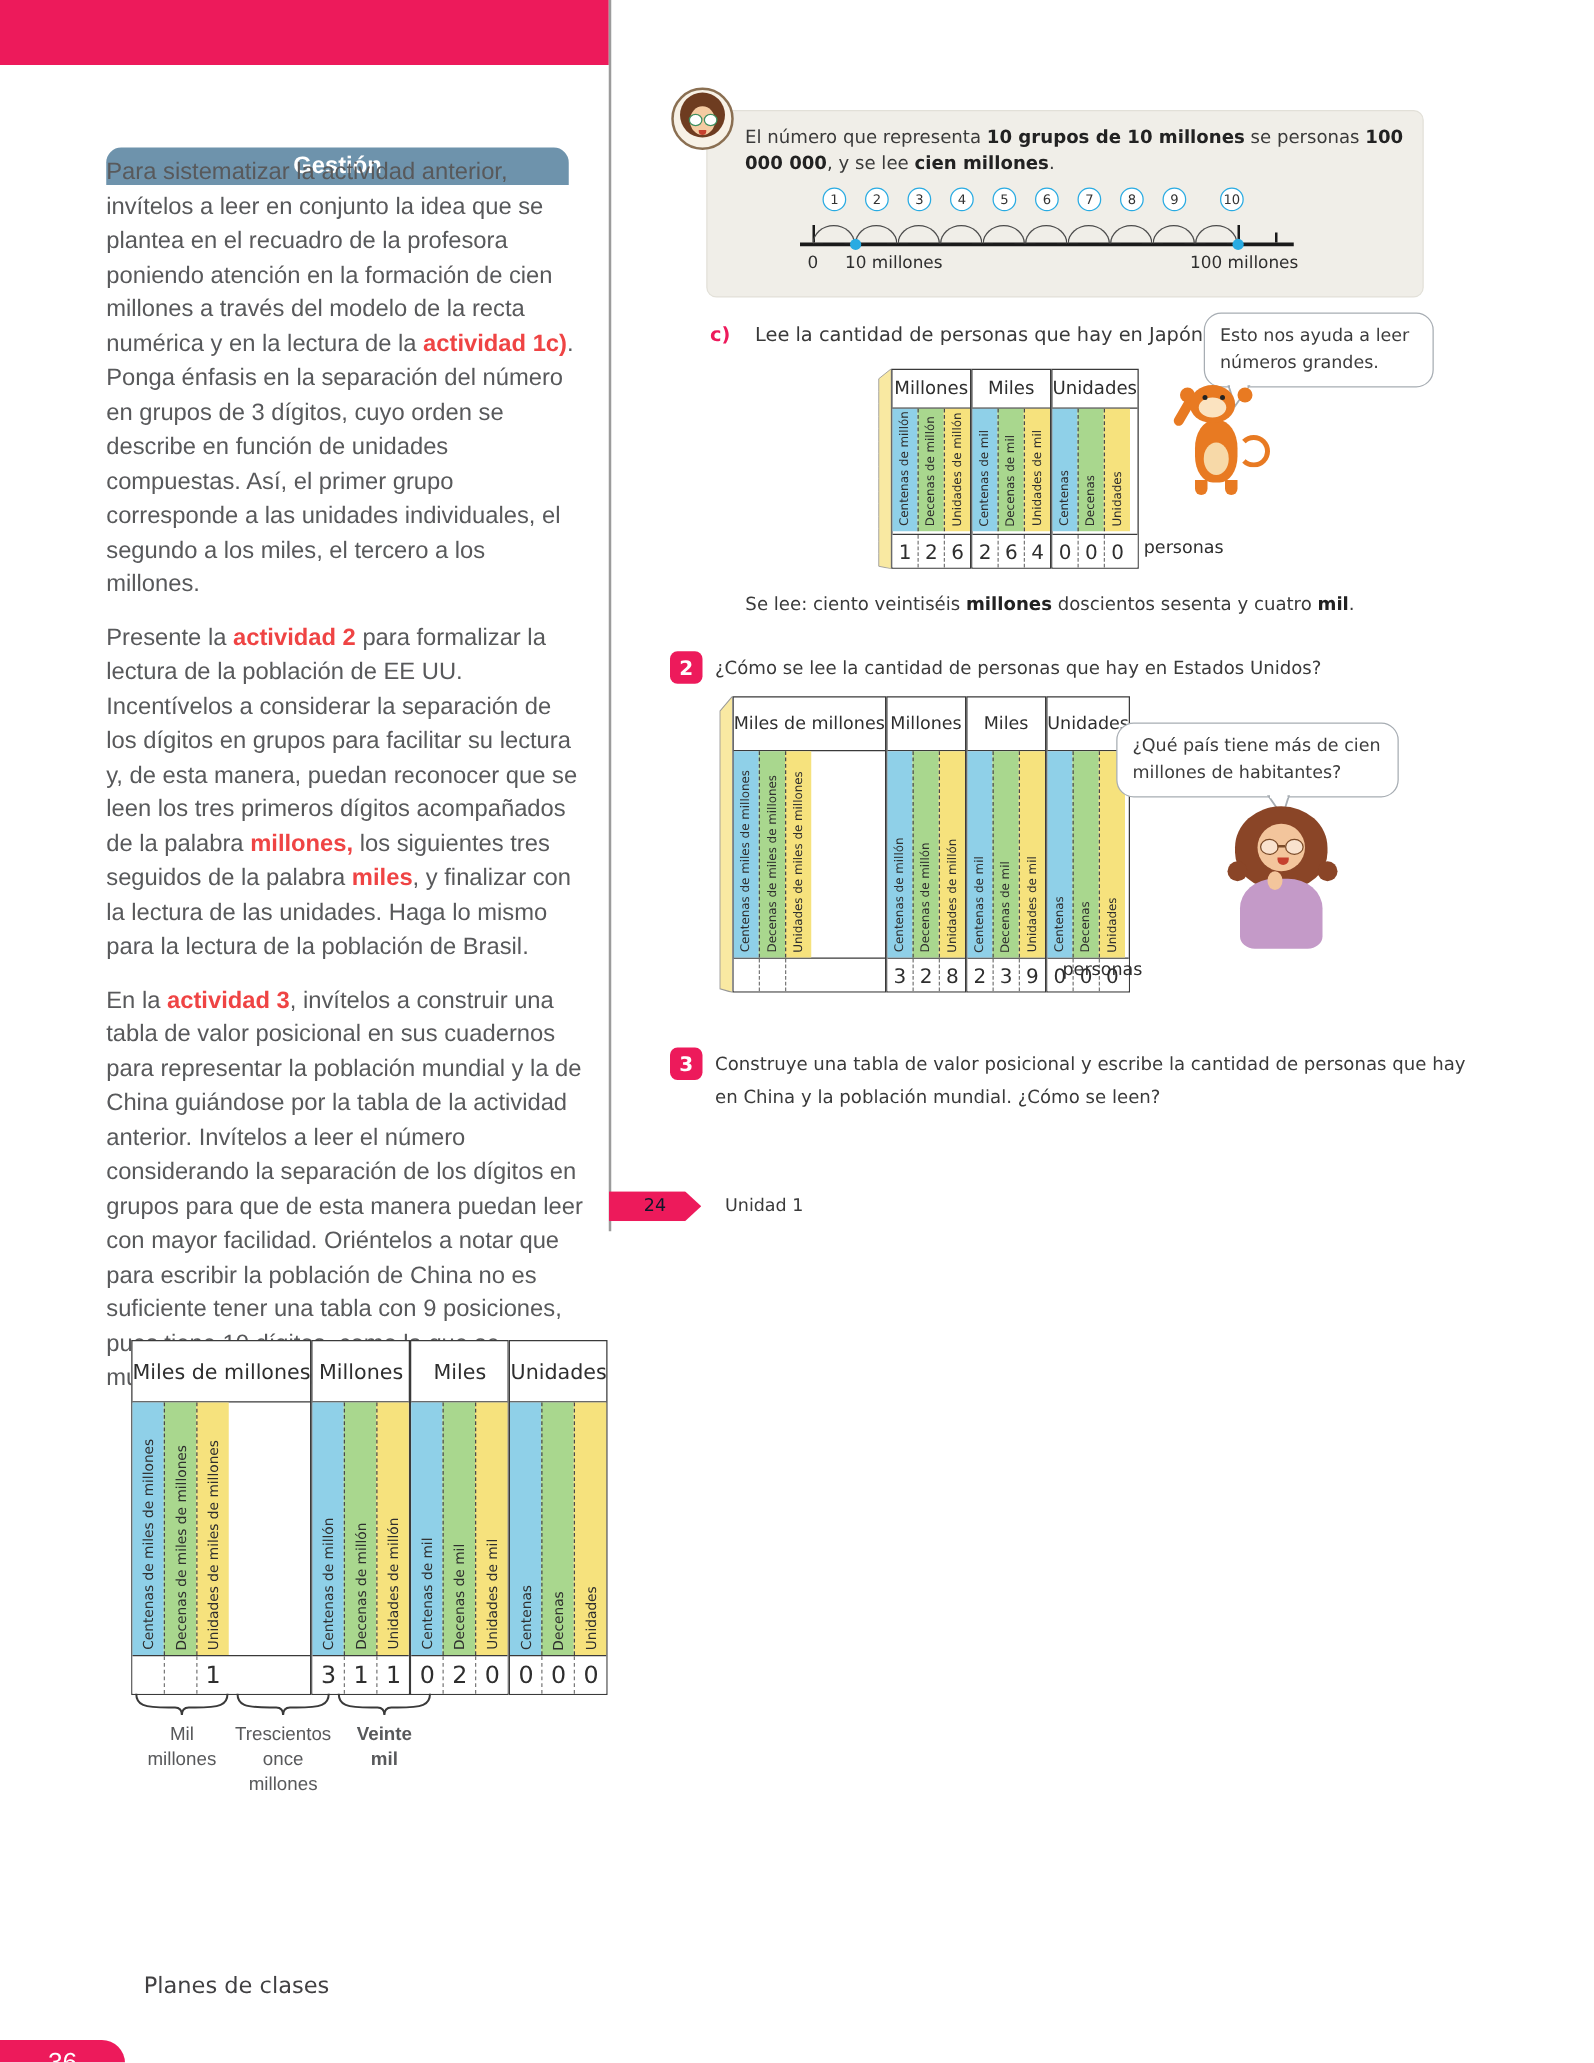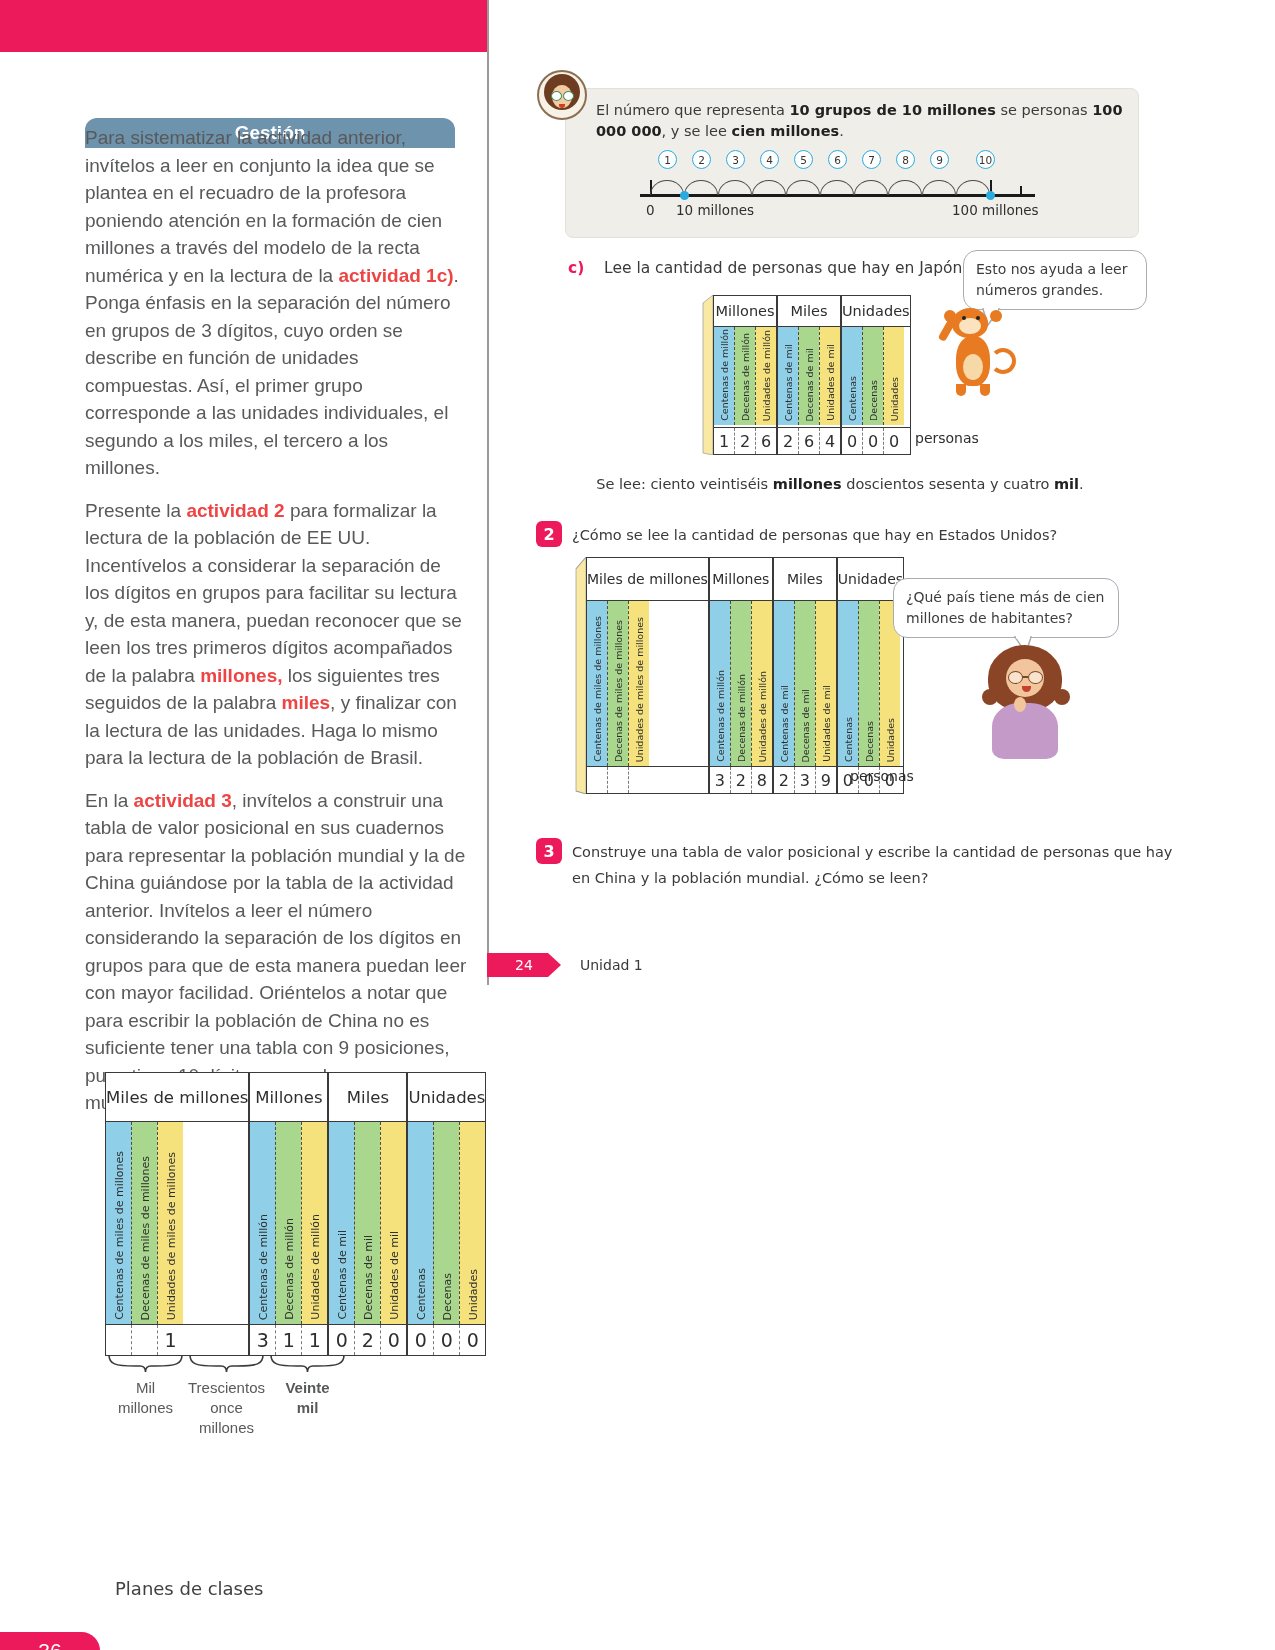--- a/index.html
+++ b/index.html
@@ -114,21 +114,21 @@
   .girl .hair{position:absolute;left:6px;top:0;width:74px;height:66px;background:#8a4527;border-radius:52% 52% 46% 46%;}
   .girl .curl{position:absolute;width:16px;height:16px;background:#8a4527;border-radius:50%;}
   .girl .face{position:absolute;left:24px;top:14px;width:38px;height:38px;background:#f3c59c;border-radius:50%;}
   .girl .glass{position:absolute;width:13px;height:11px;border:1.8px solid #7a4a28;border-radius:50%;background:rgba(255,255,255,.5);}
   .girl .bridge{position:absolute;left:40px;top:31px;width:6px;height:1.8px;background:#7a4a28;}
   .girl .mouth{position:absolute;left:40px;top:41px;width:9px;height:6px;background:#c6402e;border-radius:0 0 9px 9px;}
   .girl .body{position:absolute;left:10px;top:58px;width:66px;height:56px;background:#c49ac8;border-radius:42% 42% 18% 18%;}
   .girl .hand{position:absolute;left:32px;top:52px;width:12px;height:15px;background:#f3c59c;border-radius:50%;}
 
   
-  .rfoot-badge{position:absolute;left:487px;top:953px;width:74px;height:24px;color:#ffffff;
+  .rfoot-badge{position:absolute;left:487px;top:953px;width:74px;height:24px;color:#0f172a;
     font-family:"DejaVu Sans",sans-serif;font-size:14px;display:flex;align-items:center;justify-content:center;
     clip-path:polygon(0 0,calc(100% - 13px) 0,100% 50%,calc(100% - 13px) 100%,0 100%);}
   .rfoot-label{position:absolute;left:580px;top:957px;font-family:"DejaVu Sans",sans-serif;font-size:14px;color:#3a3a3a;}
   .lfoot-badge{position:absolute;left:0;top:1632px;width:100px;height:37px;border-radius:0 19px 19px 0;
     color:#fff;font-size:21px;display:flex;align-items:center;justify-content:center;}
   .lfoot-label{position:absolute;left:115px;top:1578px;font-family:"DejaVu Sans",sans-serif;font-size:18px;color:#414042;}
 </style>
 </head>
 <body>
 

